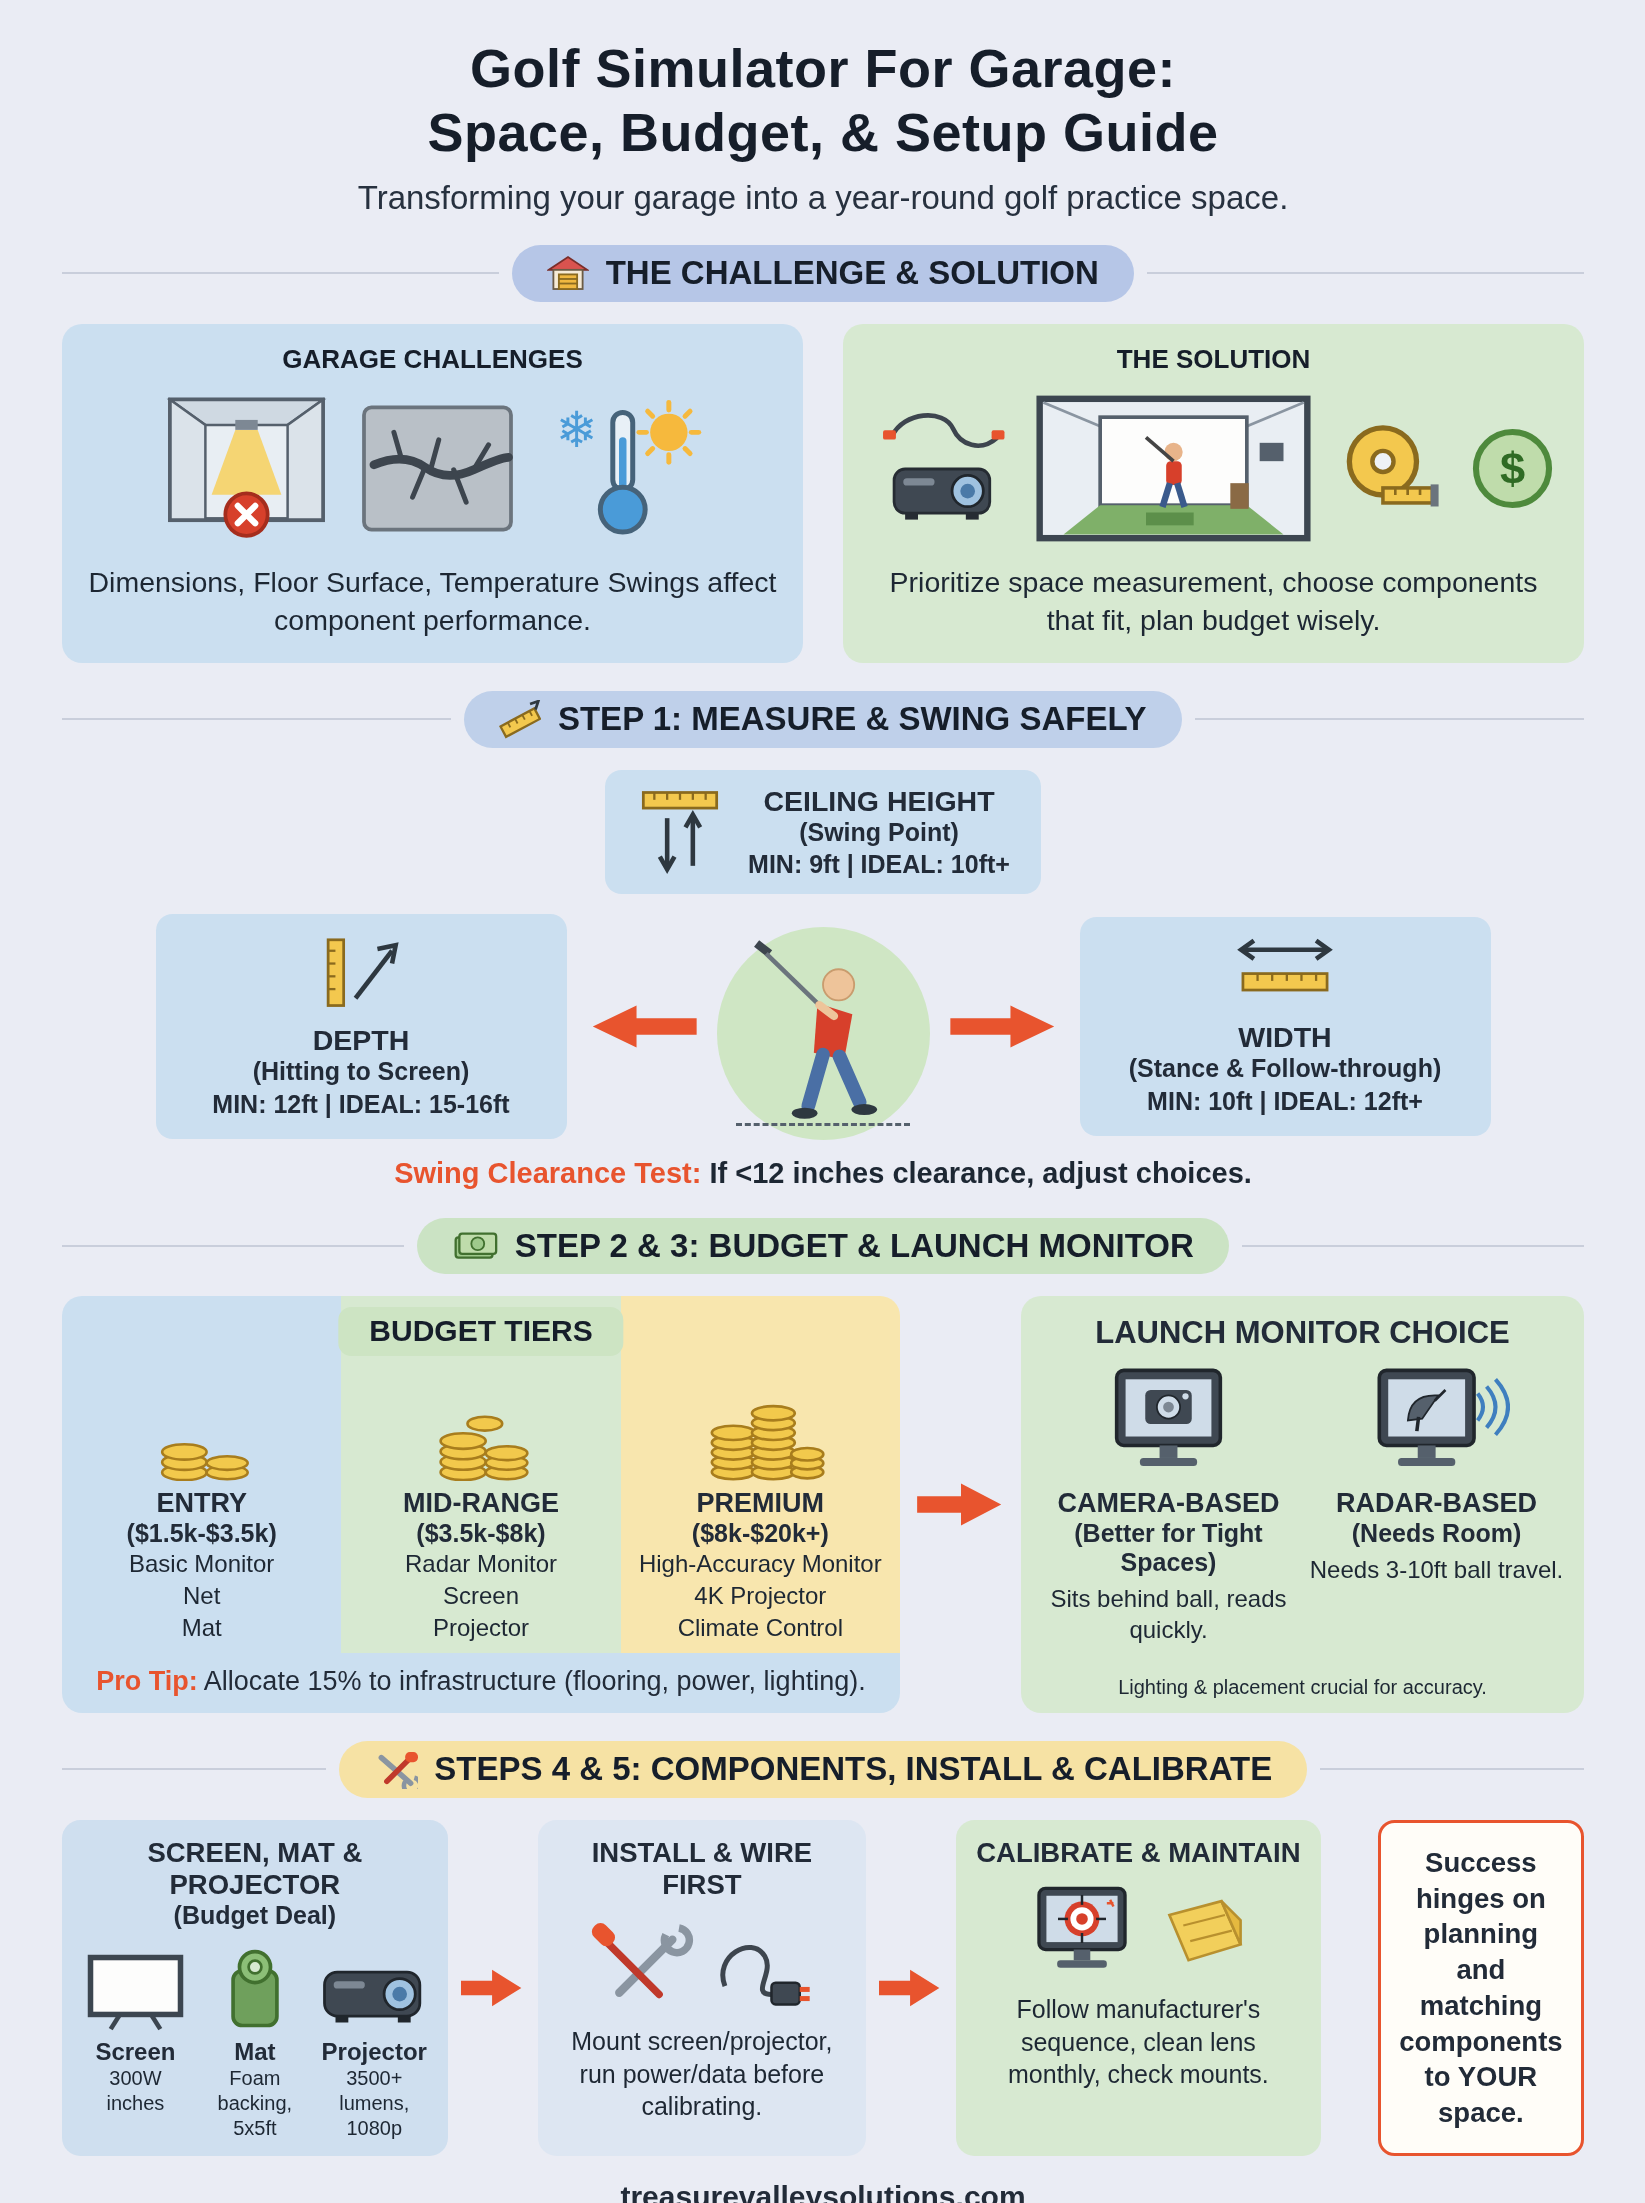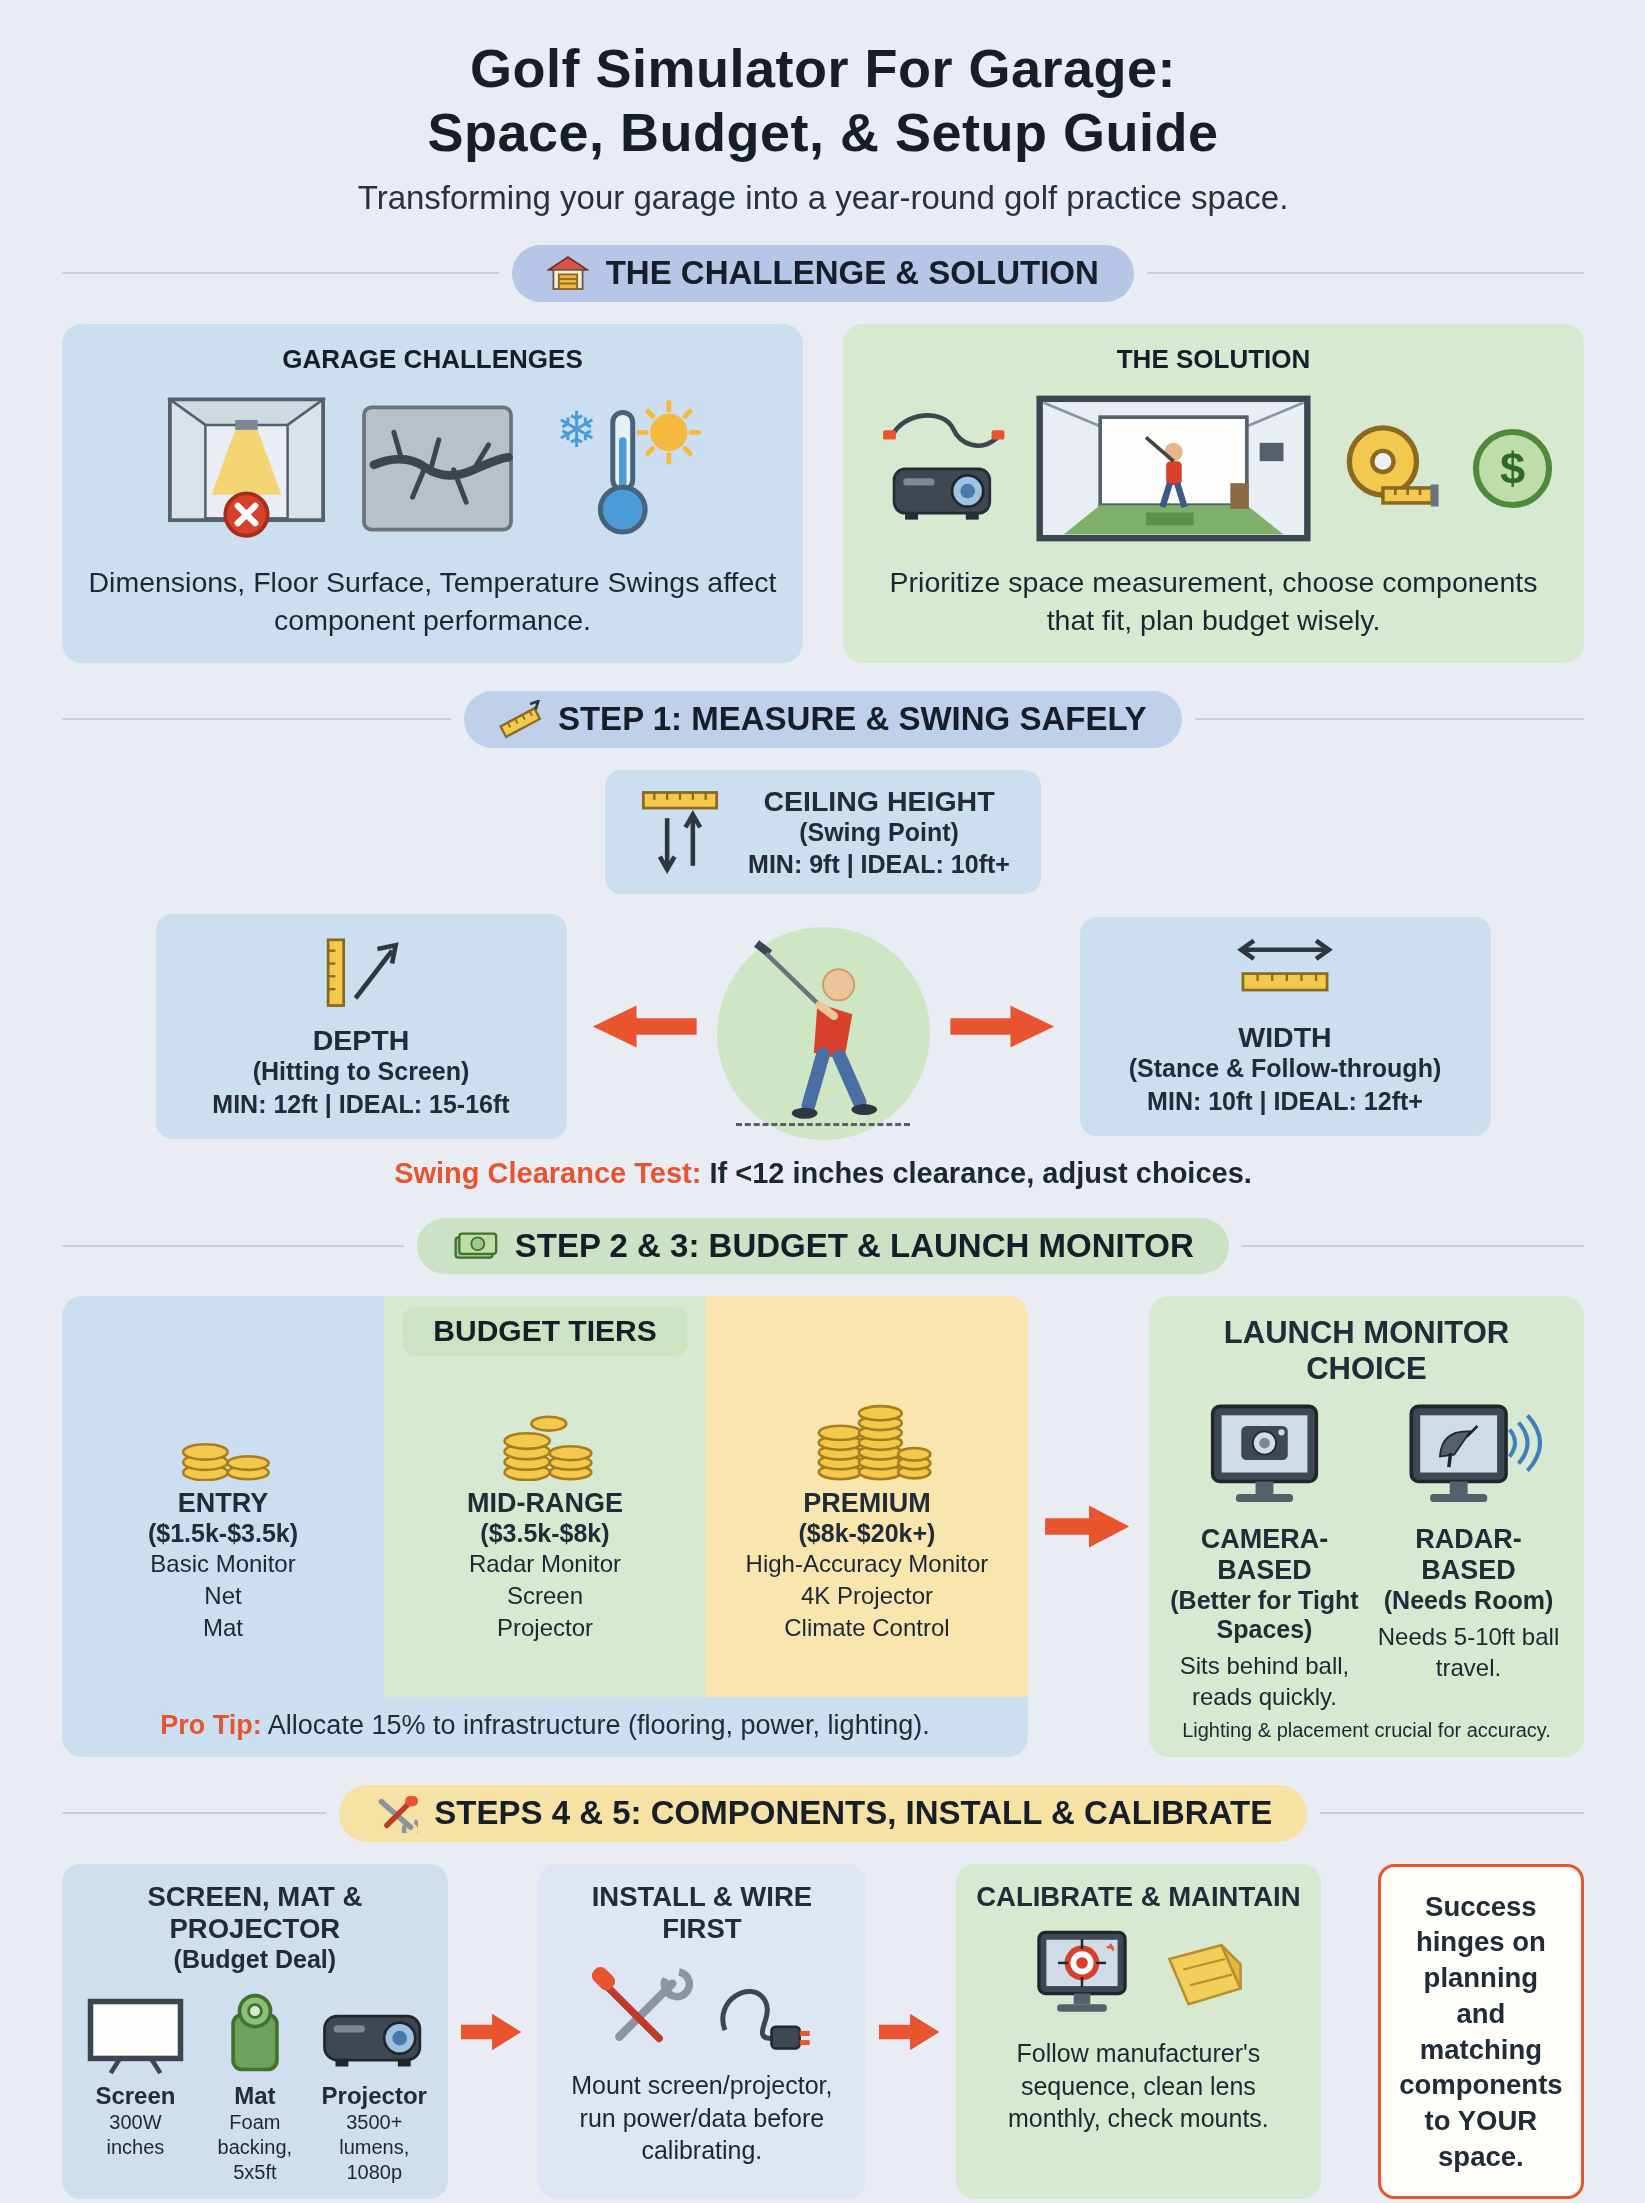--- a/index.html
+++ b/index.html
@@ -46,21 +46,21 @@
   .side-card .icon { display:flex; justify-content:center; margin-bottom:9.2px; }
   .golfer-wrap { display:flex; flex-direction:column; align-items:center; }
   .golfer-circle { width:213px; height:213px; border-radius:50%; background:#cfe6c4; display:flex; align-items:center; justify-content:center; }
   .ground-dash { width:174px; border-top:3.7px dashed #55606c; margin-top:-16.5px; }
   .clearance { text-align:center; font-size:29px; margin-top:18.4px; color:#1d2733; }
   .clearance .lab { color:#e8542e; font-weight:bold; }
   .clearance .txt { font-weight:bold; font-weight:600; }
 
   
   .row3 { display:flex; align-items:stretch; gap:16.5px; }
-  .budget-block { position:relative; width:966px; border-radius:20px; overflow:hidden; display:flex; flex-direction:column; }
+  .budget-block { position:relative; width:838px; border-radius:20px; overflow:hidden; display:flex; flex-direction:column; }
   .budget-head { position:absolute; top:11px; left:50%; transform:translateX(-50%);
                  background:#cde4c3; border-radius:13px; padding:7.3px 31px; font-size:30px; font-weight:bold; color:#161e2a; z-index:2; }
   .tier-cols { display:flex; flex:1; }
   .tier { width:33.333%; padding:77px 13px 9.2px; text-align:center; display:flex; flex-direction:column; }
   .tier-entry { background:#cbdff0; }
   .tier-mid   { background:#d7e9d1; }
   .tier-prem  { background:#f8e6ae; }
   .tier-icon { height:108px; display:flex; align-items:flex-end; justify-content:center; }
   .tier-name { font-size:27px; font-weight:bold; margin-top:7.3px; }
   .tier-price{ font-size:25px; font-weight:bold; }
@@ -467,21 +467,21 @@
               <line x1="78" y1="40" x2="90" y2="28" stroke="#20262c" stroke-width="3"></line>
               <path d="M126 32 q12 15 0 30" stroke="#3f7fbf" stroke-width="4.5" fill="none"></path>
               <path d="M136 24 q20 23 0 46" stroke="#3f7fbf" stroke-width="4.5" fill="none"></path>
               <path d="M146 16 q28 31 0 62" stroke="#3f7fbf" stroke-width="4.5" fill="none"></path>
               <rect x="59" y="90" width="20" height="14" fill="#55606c"></rect>
               <rect x="37" y="104" width="64" height="9" rx="4" fill="#55606c"></rect>
             </svg>
           </div>
           <div class="mon-head">RADAR-BASED</div>
           <div class="mon-sub">(Needs Room)</div>
-          <div class="mon-text">Needs 5-10ft ball travel.</div>
+          <div class="mon-text">Needs 3-10ft ball travel.</div>
         </div>
       </div>
       <div class="mon-note">Lighting &amp; placement crucial for accuracy.</div>
     </div>
   </div>
 
   <div class="sec-header">
     <div class="pill pill-yellow">
       <span class="hicon">
         <svg width="44" height="39" viewBox="0 0 48 42">

